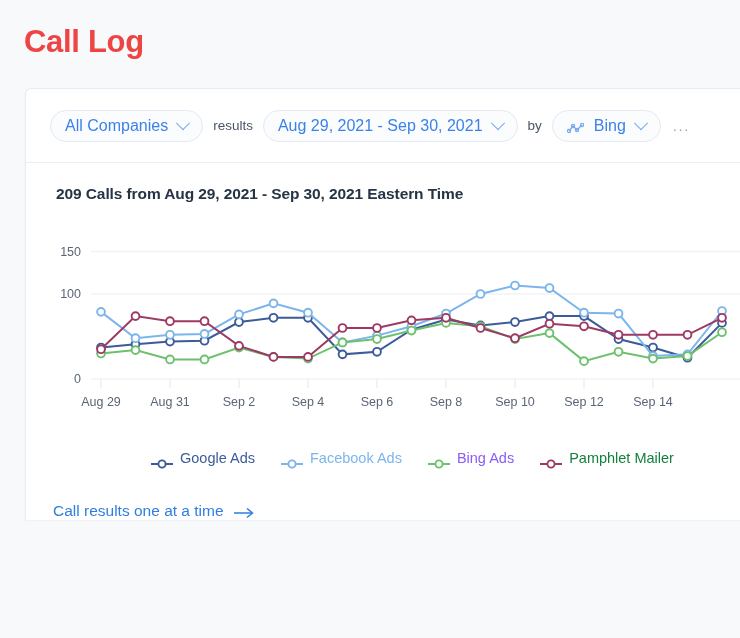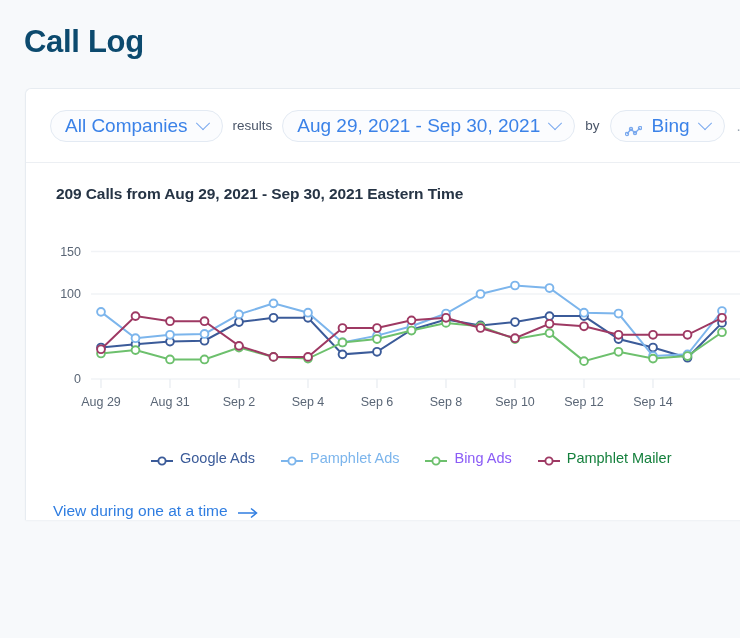--- a/index.html
+++ b/index.html
@@ -11,21 +11,21 @@
     height: 638px;
     background: #f7f9fb;
     font-family: "Liberation Sans", sans-serif;
     color: #2e3a48;
     overflow: hidden;
   }
 
   .page-title {
     font-size: 31px;
     font-weight: 700;
-    color: #0c4a6e;
+    color: #ef4444;
     letter-spacing: -0.3px;
     padding: 22px 0 0 24px;
     margin: 0;
     line-height: 40px;
   }
 
   .card {
     position: absolute;
     left: 25px;
     top: 88px;
@@ -50,21 +50,21 @@
   .pill {
     display: inline-flex;
     align-items: center;
     gap: 10px;
     height: 30px;
     padding: 0 14px;
     border: 1px solid #e3eaf3;
     border-radius: 16px;
     background: #fbfcfe;
     color: #3b82e8;
-    font-size: 19px;
+    font-size: 16px;
     white-space: nowrap;
     cursor: pointer;
   }
   .pill .chev {
     display: inline-block;
     width: 9px;
     height: 9px;
     border-right: 1.8px solid #7aa9ee;
     border-bottom: 1.8px solid #7aa9ee;
     transform: rotate(45deg) translate(-2px, -2px);
@@ -97,21 +97,21 @@
 
   .legend {
     display: flex;
     align-items: center;
     gap: 26px;
     padding: 16px 0 0 125px;
     font-size: 14.5px;
   }
   .legend-item {
     display: inline-flex;
-    align-items: center;
+    align-items: flex-end;
     gap: 7px;
     cursor: pointer;
     white-space: nowrap;
   }
   .legend-mark { display: inline-block; width: 22px; height: 10px; }
 
   .footer-link {
     display: inline-flex;
     align-items: center;
     gap: 9px;
@@ -281,41 +281,41 @@
               <line x1="0" y1="5" x2="22" y2="5" stroke="#3b5b99" stroke-width="2"></line>
               <circle cx="11" cy="5" r="3.6" fill="#fff" stroke="#3b5b99" stroke-width="1.9"></circle>
             </svg></span>
           <span style="color: rgb(59, 91, 153);">Google Ads</span>
         </span>
         <span class="legend-item">
           <span class="legend-mark"><svg width="22" height="10" viewBox="0 0 22 10">
               <line x1="0" y1="5" x2="22" y2="5" stroke="#7cb5ec" stroke-width="2"></line>
               <circle cx="11" cy="5" r="3.6" fill="#fff" stroke="#7cb5ec" stroke-width="1.9"></circle>
             </svg></span>
-          <span style="color: rgb(124, 181, 236);">Pamphlet Ads</span>
+          <span style="color: rgb(124, 181, 236);">Facebook Ads</span>
         </span>
         <span class="legend-item">
           <span class="legend-mark"><svg width="22" height="10" viewBox="0 0 22 10">
               <line x1="0" y1="5" x2="22" y2="5" stroke="#6dc06d" stroke-width="2"></line>
               <circle cx="11" cy="5" r="3.6" fill="#fff" stroke="#6dc06d" stroke-width="1.9"></circle>
             </svg></span>
           <span style="color: #8b5cf6;">Bing Ads</span>
         </span>
         <span class="legend-item">
           <span class="legend-mark"><svg width="22" height="10" viewBox="0 0 22 10">
               <line x1="0" y1="5" x2="22" y2="5" stroke="#9e3963" stroke-width="2"></line>
               <circle cx="11" cy="5" r="3.6" fill="#fff" stroke="#9e3963" stroke-width="1.9"></circle>
             </svg></span>
           <span style="color: #15803d;">Pamphlet Mailer</span>
         </span>
       </div>
   </div>
 
   <a class="footer-link">
-    <span>View during one at a time</span>
+    <span>Call results one at a time</span>
     <span class="arrow">
       <svg width="22" height="12" viewBox="0 0 22 12">
         <line x1="1" y1="6" x2="19" y2="6" stroke="#2f7de1" stroke-width="1.5"></line>
         <polyline points="14,1.5 19.5,6 14,10.5" fill="none" stroke="#2f7de1" stroke-width="1.5"></polyline>
       </svg>
     </span>
   </a>
 </div>
 
 </body></html>

